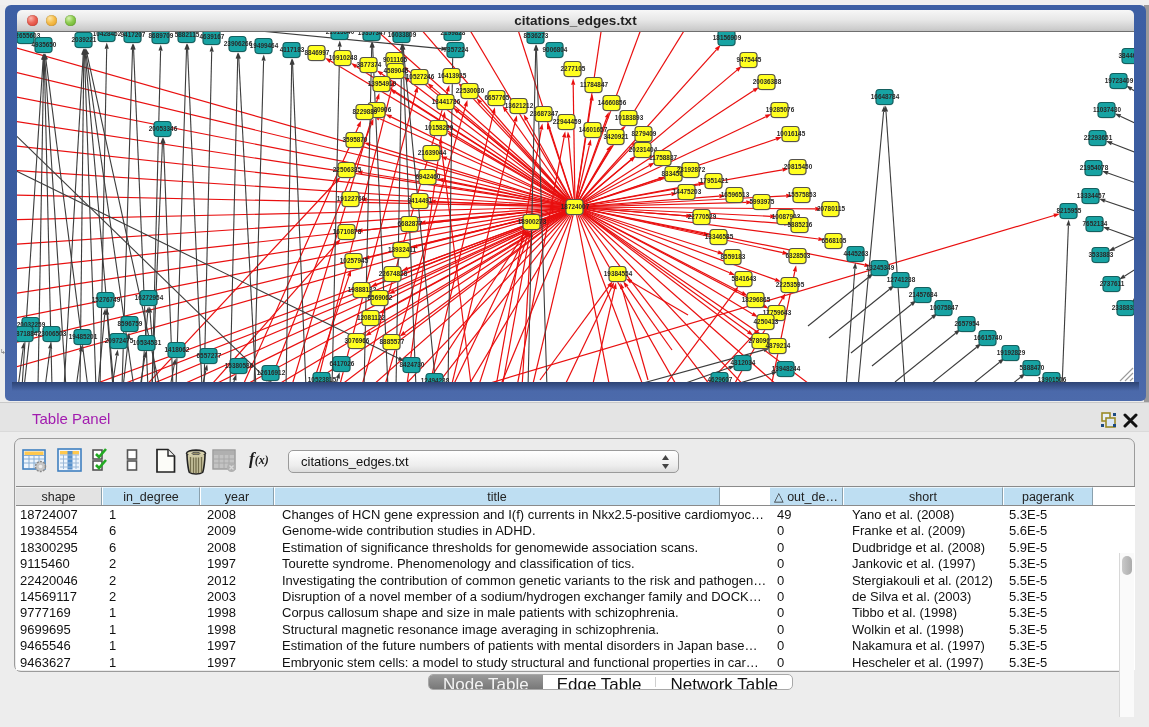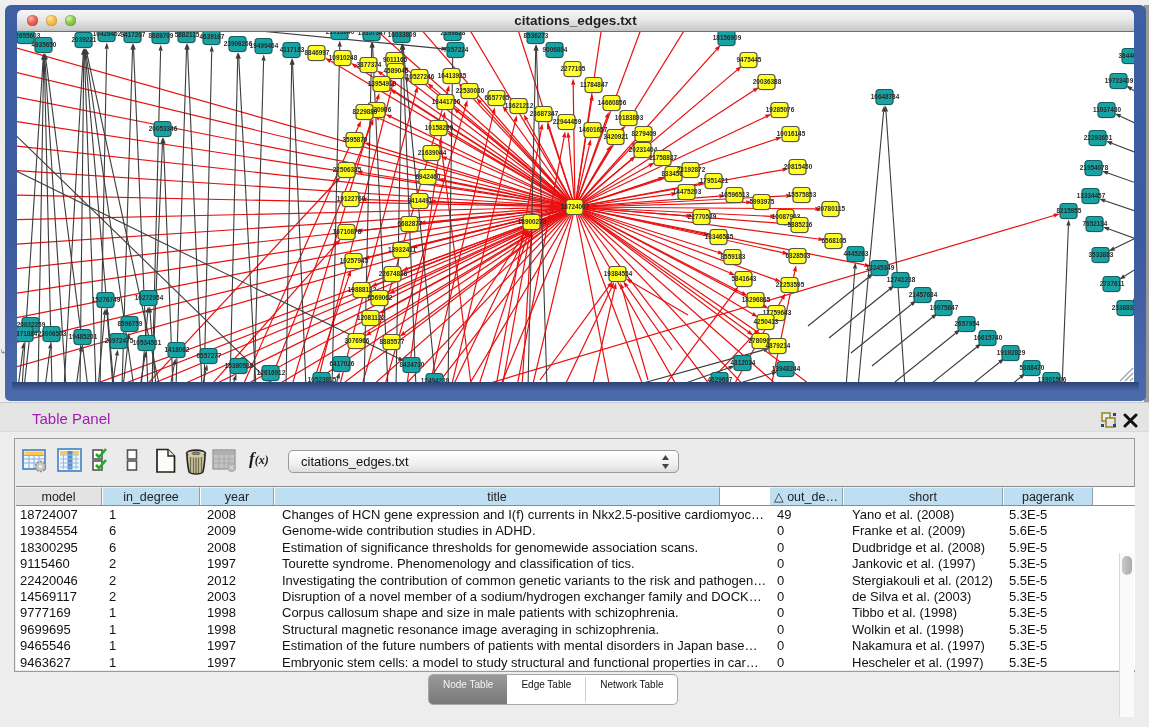--- a/index.html
+++ b/index.html
@@ -14,21 +14,21 @@
 #titlebar .title{position:absolute;left:0;right:0;top:3px;text-align:center;
   font-size:13.5px;font-weight:bold;color:#222}
 .tl{position:absolute;top:4.5px;width:11.5px;height:11.5px;border-radius:50%;box-shadow:0 0 0 1px rgba(90,90,90,0.55), inset 0 3px 3px rgba(255,255,255,0.5);}
 #canvas{position:absolute;left:12px;top:27px;width:1117px;height:350px;background:#fff;overflow:hidden}
 
 #panel{position:absolute;left:0;top:402px;width:1149px;height:325px;background:#ededed}
 #pheader{position:absolute;left:0;top:0;width:1149px;height:30px;background:#e4e4e4;
   border-top:1px solid #c9c9c9;border-bottom:1px solid #dadada}
 #pheader .t{position:absolute;left:32px;top:7px;font-size:15px;color:#a21caf}
 #container{position:absolute;left:14px;top:36px;width:1121px;height:234px;
-  background:#ebebeb;border:1px solid #9b9b9b;border-radius:0}
+  background:#ebebeb;border:1px solid #9b9b9b;border-radius:7px}
 #combo{position:absolute;left:273px;top:11px;width:391px;height:23px;
   background:linear-gradient(180deg,#ffffff,#ededed 70%,#dcdcdc);
   border:1px solid #9a9a9a;border-radius:5px;font-size:13px;color:#111;
   line-height:21px;padding-left:12px}
 
 #tbl{position:absolute;left:1px;top:47px;width:1119px;height:184px;background:#fff;}
 .hrow{position:absolute;left:0;top:0;height:20px;width:1119px;
   border-top:1px solid #8a8a8a;border-bottom:1px solid #8a8a8a;background:#fff}
 .hc{position:absolute;top:0;height:18px;background:#bedef2;border-right:1px solid #8aa0ad;
   font-size:12.5px;color:#222;text-align:center;line-height:18px;border-top:1px solid #e8f4fb}
@@ -36,23 +36,23 @@
 .tr{position:relative;height:16.4px;font-size:13px;color:#111;white-space:nowrap}
 .tr div{position:absolute;top:1px}
 .c0{left:4px}.c1{left:93px}.c2{left:191px}.c3{left:266px}.c4{left:761px}
 .c5{left:836px}.c6{left:993px}
 
 #sb{position:absolute;right:1px;top:67px;width:15px;height:164px;background:#fafafa;
   border-left:1px solid #d8d8d8}
 #sb .thumb{position:absolute;left:2px;top:3px;width:10px;height:19px;border-radius:5px;
   background:linear-gradient(90deg,#c9c9c9,#ababab);}
 
-#tabs{position:absolute;left:428px;top:272px;height:31px;display:flex;
+#tabs{position:absolute;left:428px;top:272px;height:16px;display:flex;
   border:1px solid #a8a8a8;border-radius:5px;overflow:hidden;background:#fff;
-  font-size:10px;line-height:19px;}
+  font-size:17px;line-height:19px;}
 #tabs .seg{padding:0 14px;color:#111}
 #tabs .sel{background:linear-gradient(180deg,#9a9a9a,#787878);color:#f4f4f4;}
 #tabs .sep{width:1px;background:#cfcfcf;margin:2px 0}
 #status{position:absolute;left:0;top:301px;width:1149px;height:24px;background:#ededed;
   border-top:1px solid #dcdcdc}
 #status .m{position:absolute;right:33px;top:7px;font-size:11px;color:#222}
 #status .dot{position:absolute;right:14px;top:6px;width:13px;height:13px;border-radius:50%;
   background:#3ecb33;border:1.5px solid #2c2c2c}
 #redge{position:absolute;left:1144px;top:0px;width:5px;height:727px;background:#9a9a9a}
 .tico{position:absolute;top:9px}
@@ -943,21 +943,21 @@
     </svg>
     <div class="tico" style="left:234px;top:10px;font-family:'Liberation Serif',serif;font-style:italic;font-weight:bold;font-size:17px;color:#1a1a1a">f<span style="font-size:12px">(x)</span></div>
     <div id="combo">citations_edges.txt
       <svg style="position:absolute;right:8px;top:4px" width="9" height="14" viewBox="0 0 9 14">
         <path d="M4.5 0 L8 5 H1 Z" fill="#444"></path>
             <path d="M4.5 14 L8 9 H1 Z" fill="#444"></path>
       </svg>
     </div>
     <div id="tbl">
       <div class="hrow">
-        <div class="hc" style="left:0;width:86px;background:#e3e3e3;border-top:1px solid #f4f4f4">model</div>
+        <div class="hc" style="left:0;width:86px;background:#e3e3e3;border-top:1px solid #f4f4f4">shape</div>
         <div class="hc" style="left:87px;width:97px">in_degree</div>
         <div class="hc" style="left:185px;width:73px">year</div>
         <div class="hc" style="left:259px;width:445px">title</div>
         <div class="hc" style="left:754px;width:73px">△ out_de…</div>
         <div class="hc" style="left:828px;width:159px">short</div>
         <div class="hc" style="left:988px;width:89px">pagerank</div>
       </div>
       <div class="rows">
             <div class="tr">
               <div class="c0">18724007</div>

